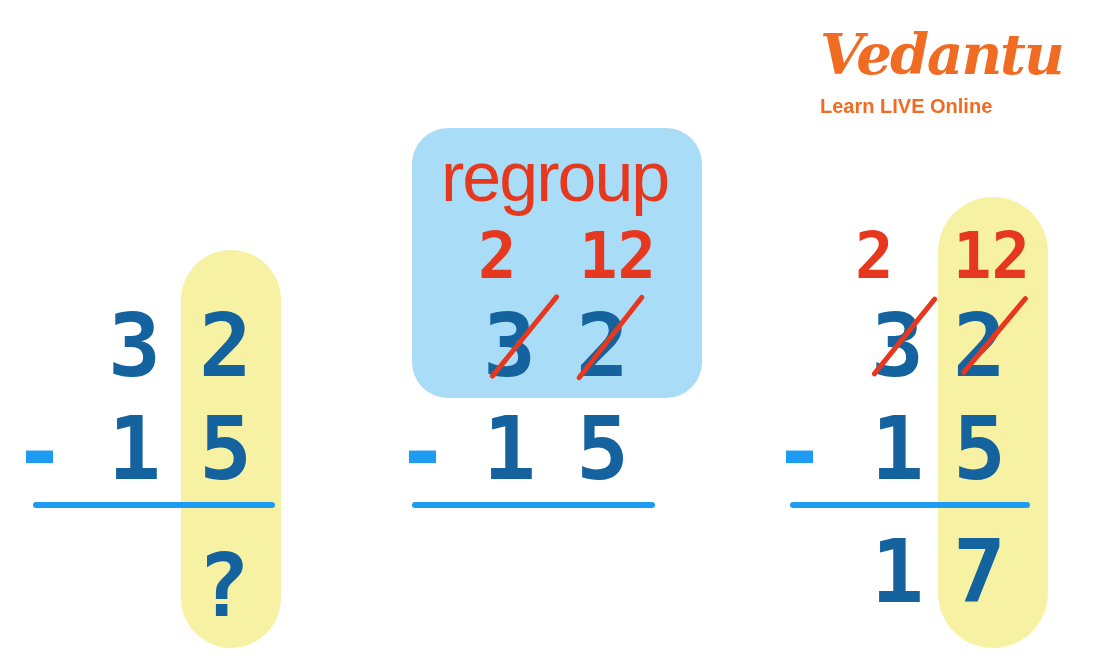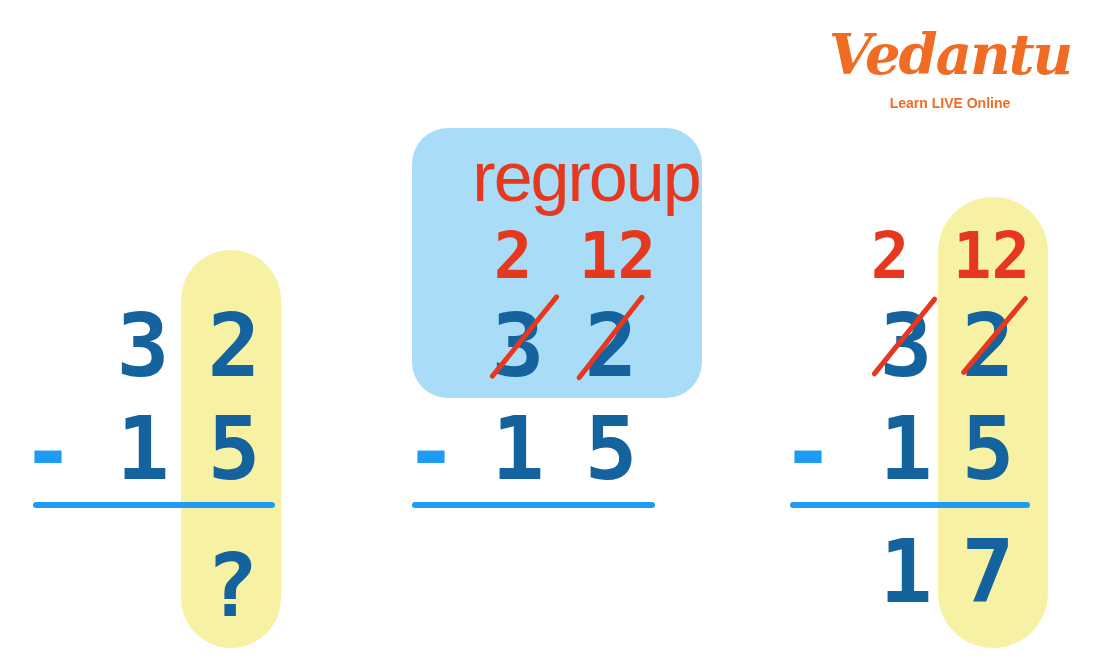--- a/index.html
+++ b/index.html
@@ -27,21 +27,21 @@
   .pill-left{left:181px;top:250px;width:100px;height:398px;border-radius:50px;}
   .pill-right{left:938px;top:197px;width:110px;height:451px;border-radius:55px;}
   .regroup-box{
     position:absolute;
     left:412px;top:128px;width:290px;height:270px;
     background:var(--regroup-bg);
     border-radius:36px;
     z-index:1;
   }
   
-  .txt{position:absolute;z-index:3;text-align:center;line-height:1;white-space:nowrap;}
+  .txt{position:absolute;z-index:3;text-align:left;line-height:1;white-space:nowrap;}
   .digit{
     width:70px;
     font-size:88px;
     font-weight:bold;
     color:var(--digit-blue);
     font-family:"DejaVu Sans Mono", monospace;
   }
   .borrow{
     width:70px;
     font-size:64px;
@@ -109,21 +109,21 @@
     font-weight:bold;
     font-size:56px;
     letter-spacing:-2px;
     color:var(--brand-orange);
     z-index:3;
   }
   .logo-tagline{
     left:820px;top:96px;width:260px;
     font-family:"Liberation Sans", sans-serif;
     font-weight:bold;
-    font-size:14px;
+    font-size:20px;
     color:var(--brand-orange);
     z-index:3;
   }
 </style>
 </head>
 <body>
 
 <div class="stage">
 
   <div class="txt logo-brand">Vedantu</div>

